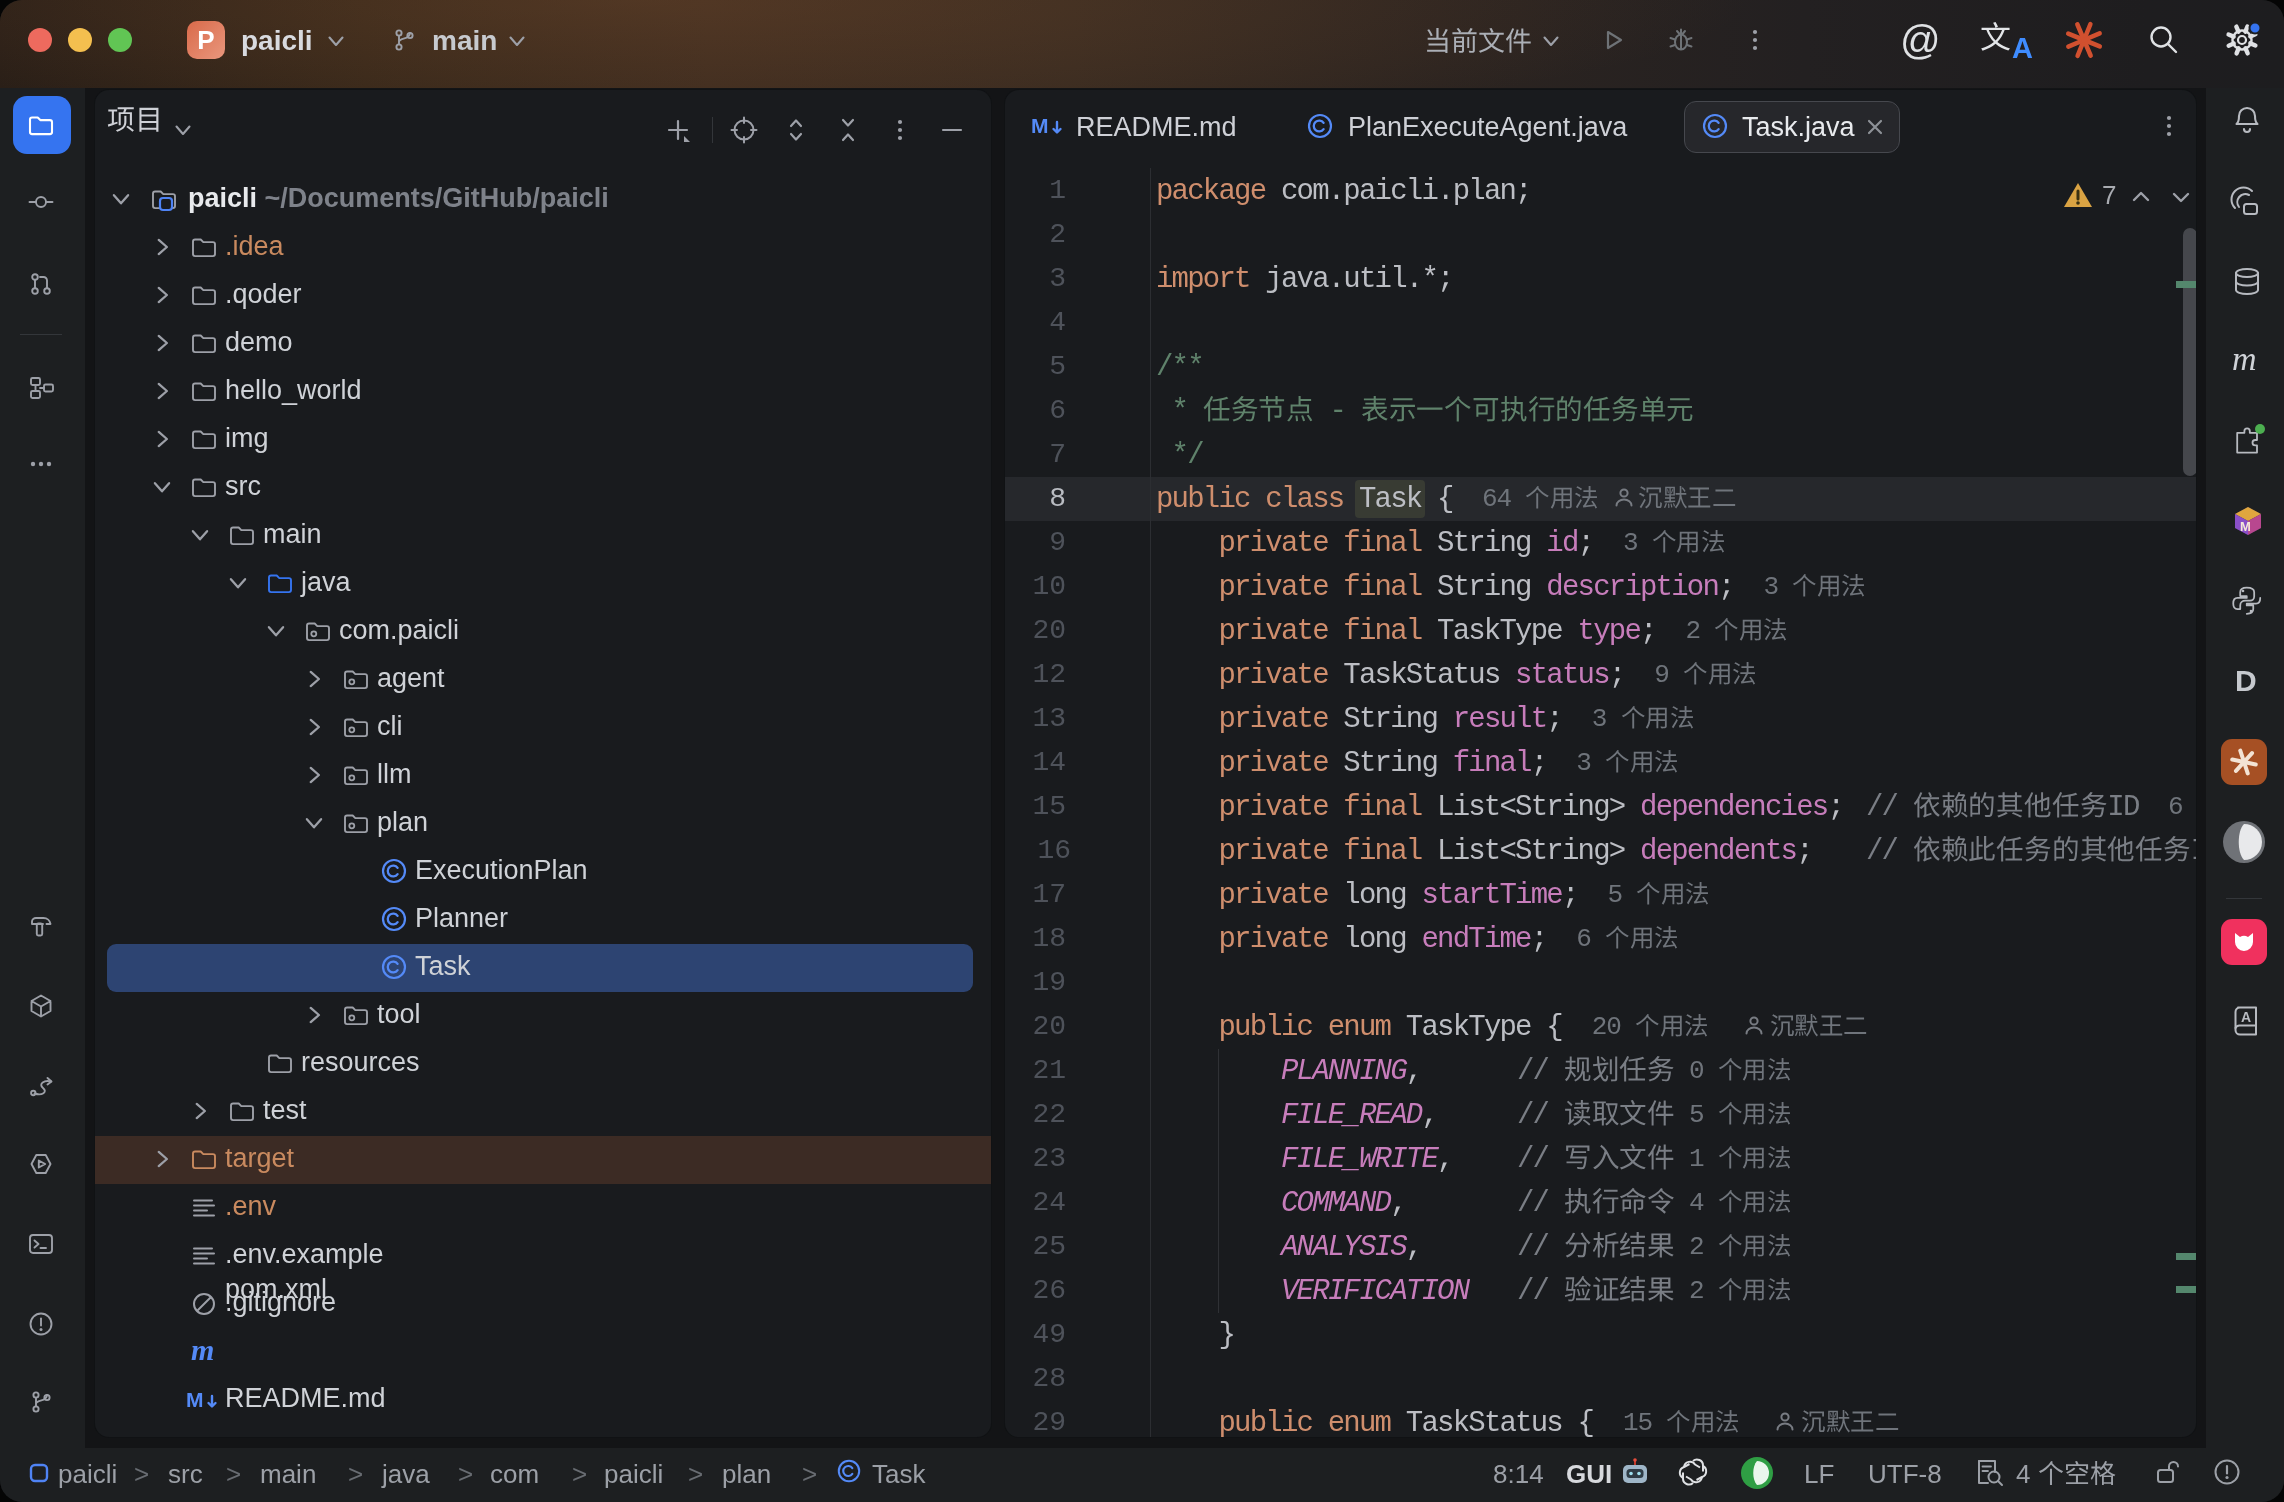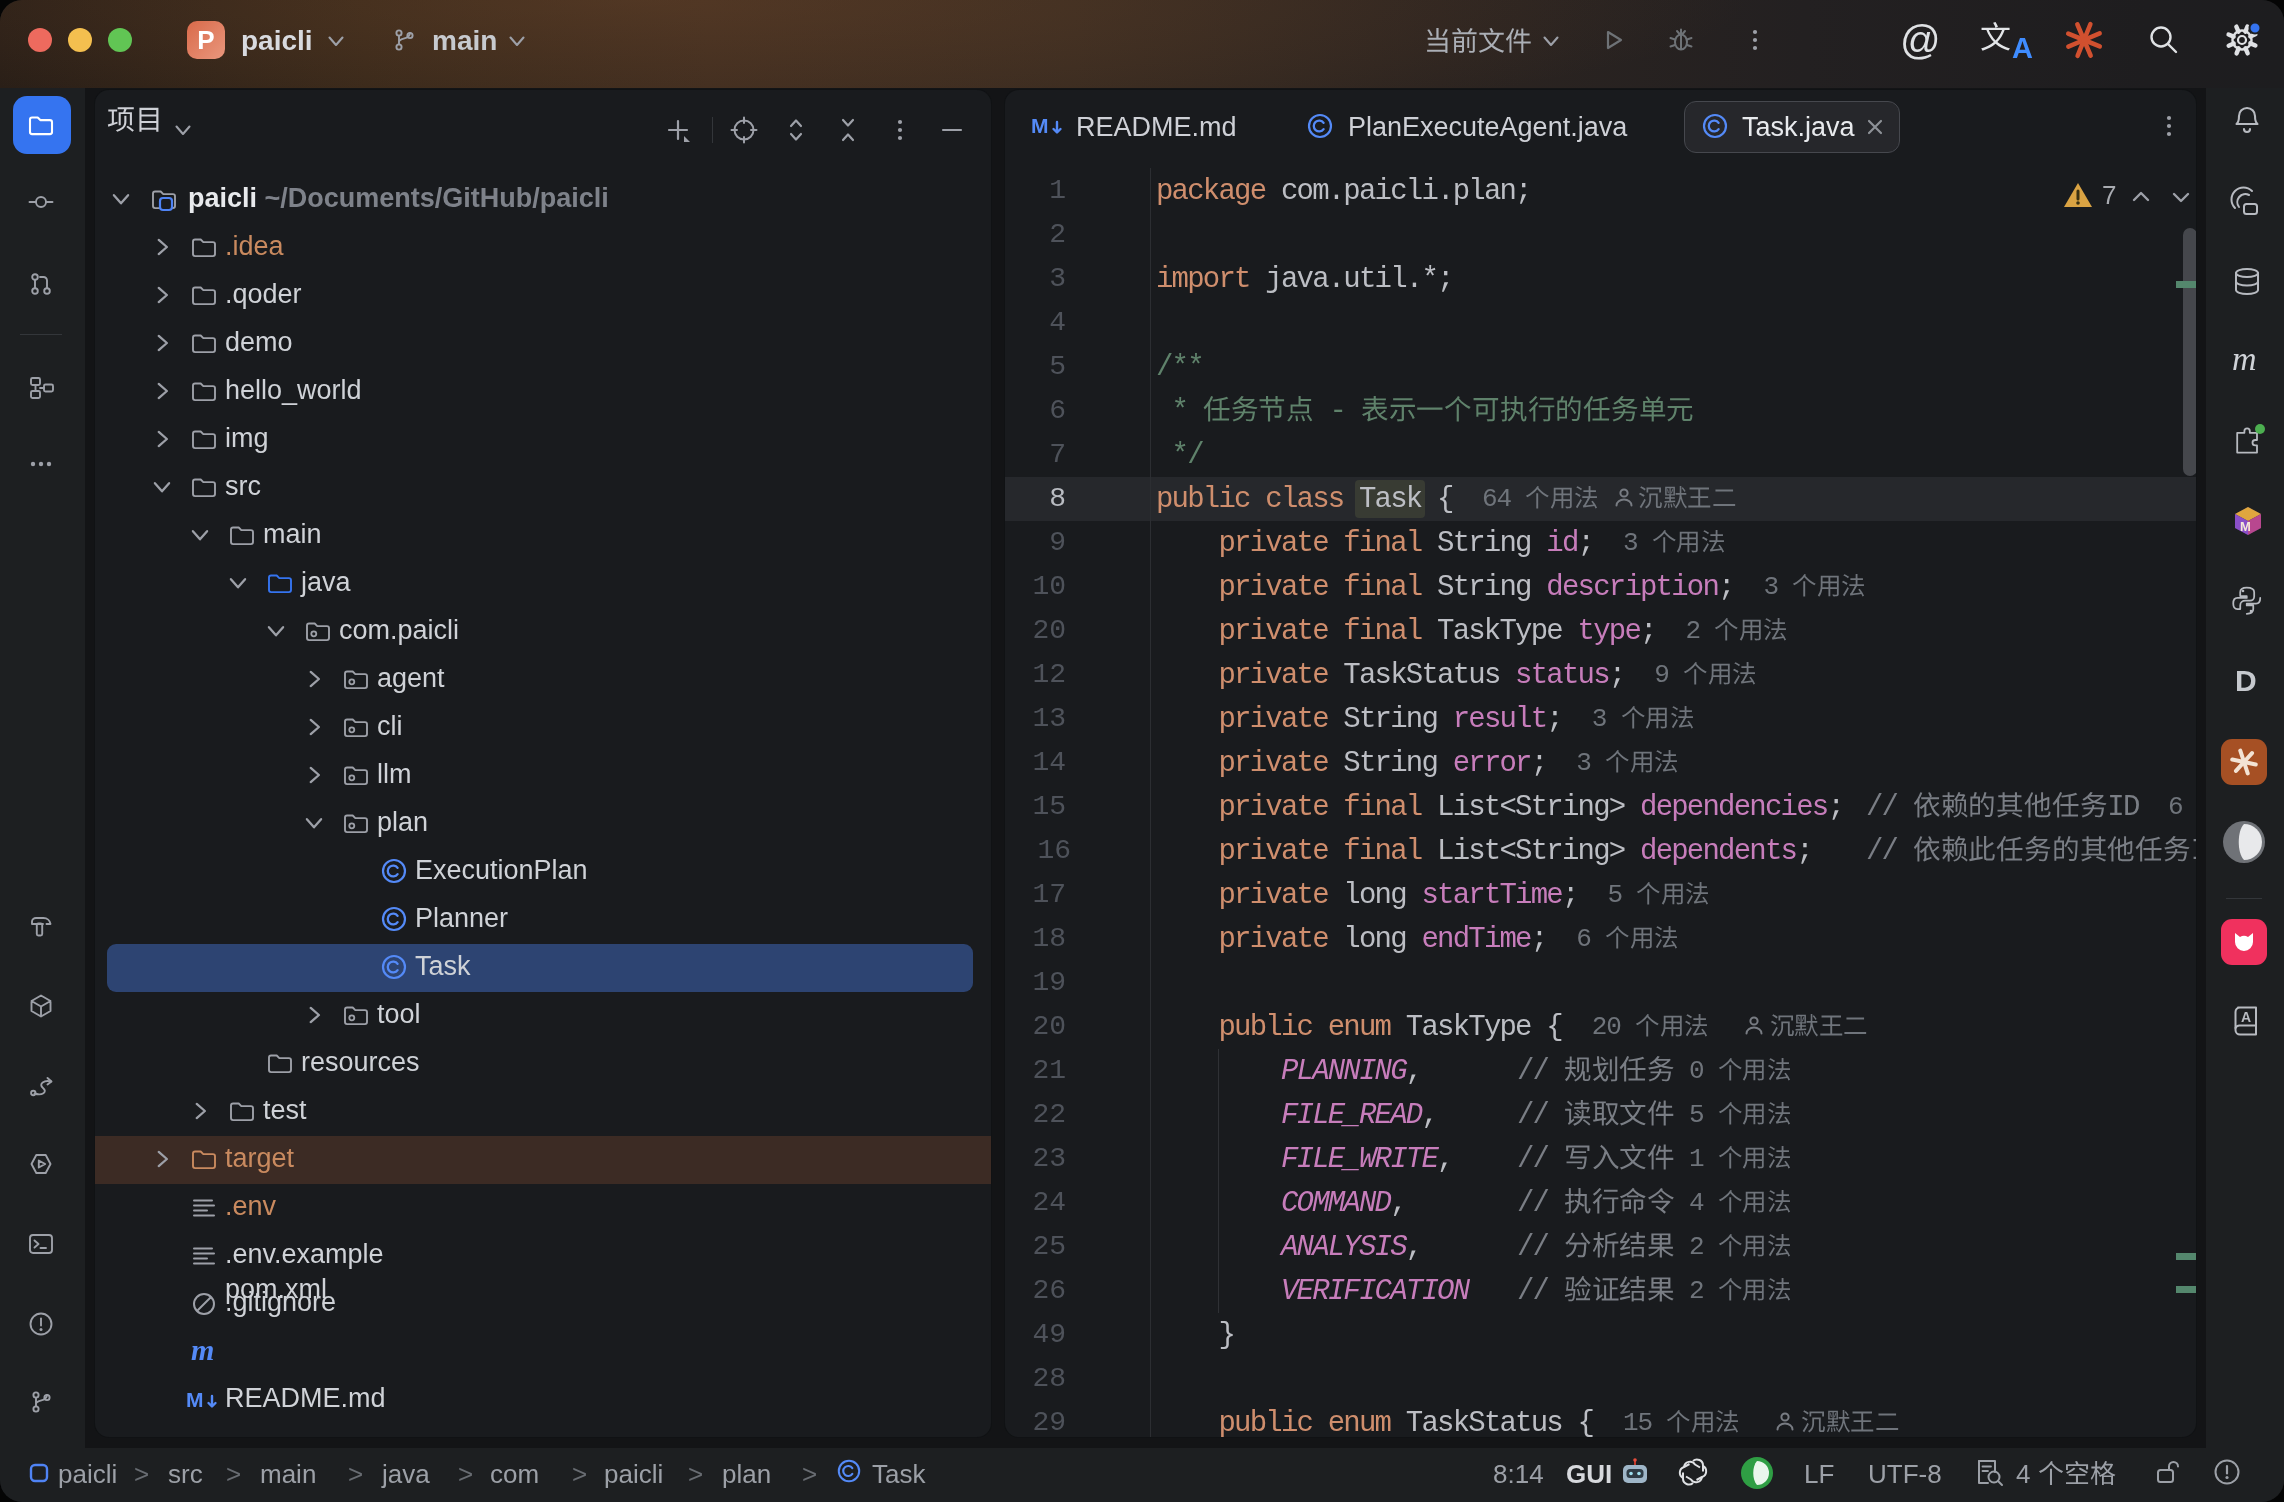--- a/index.html
+++ b/index.html
@@ -658,21 +658,21 @@
           <use href="#u6CD5"></use>
         </svg></div>
       <div class="code" style="left:151px;top:613px"><span class="w">    </span><span class="k">private</span><span class="w"> String </span><span class="fld">result</span><span class="w">;</span></div>
       <div class="hint" style="left:586.84375px;top:614px">3 <svg class="cj" viewBox="0 0 1000 1000">
           <use href="#u4E2A"></use>
         </svg><svg class="cj" viewBox="0 0 1000 1000">
           <use href="#u7528"></use>
         </svg><svg class="cj" viewBox="0 0 1000 1000">
           <use href="#u6CD5"></use>
         </svg></div>
-      <div class="code" style="left:151px;top:657px"><span class="w">    </span><span class="k">private</span><span class="w"> String </span><span class="fld">error</span><span class="w">;</span></div>
+      <div class="code" style="left:151px;top:657px"><span class="w">    </span><span class="k">private</span><span class="w"> String </span><span class="fld">final</span><span class="w">;</span></div>
       <div class="hint" style="left:571.234375px;top:658px">3 <svg class="cj" viewBox="0 0 1000 1000">
           <use href="#u4E2A"></use>
         </svg><svg class="cj" viewBox="0 0 1000 1000">
           <use href="#u7528"></use>
         </svg><svg class="cj" viewBox="0 0 1000 1000">
           <use href="#u6CD5"></use>
         </svg></div>
       <div class="code" style="left:151px;top:701px"><span class="w">    </span><span class="k">private final</span><span class="w"> List&lt;String&gt; </span><span class="fld">dependencies</span><span class="w">;</span></div>
       <div class="code" style="left:151px;top:745px"><span class="w">    </span><span class="k">private final</span><span class="w"> List&lt;String&gt; </span><span class="fld">dependents</span><span class="w">;</span></div>
       <div class="code cmt" style="left:861px;top:701px">// <svg class="cj" viewBox="0 0 1000 1000">

